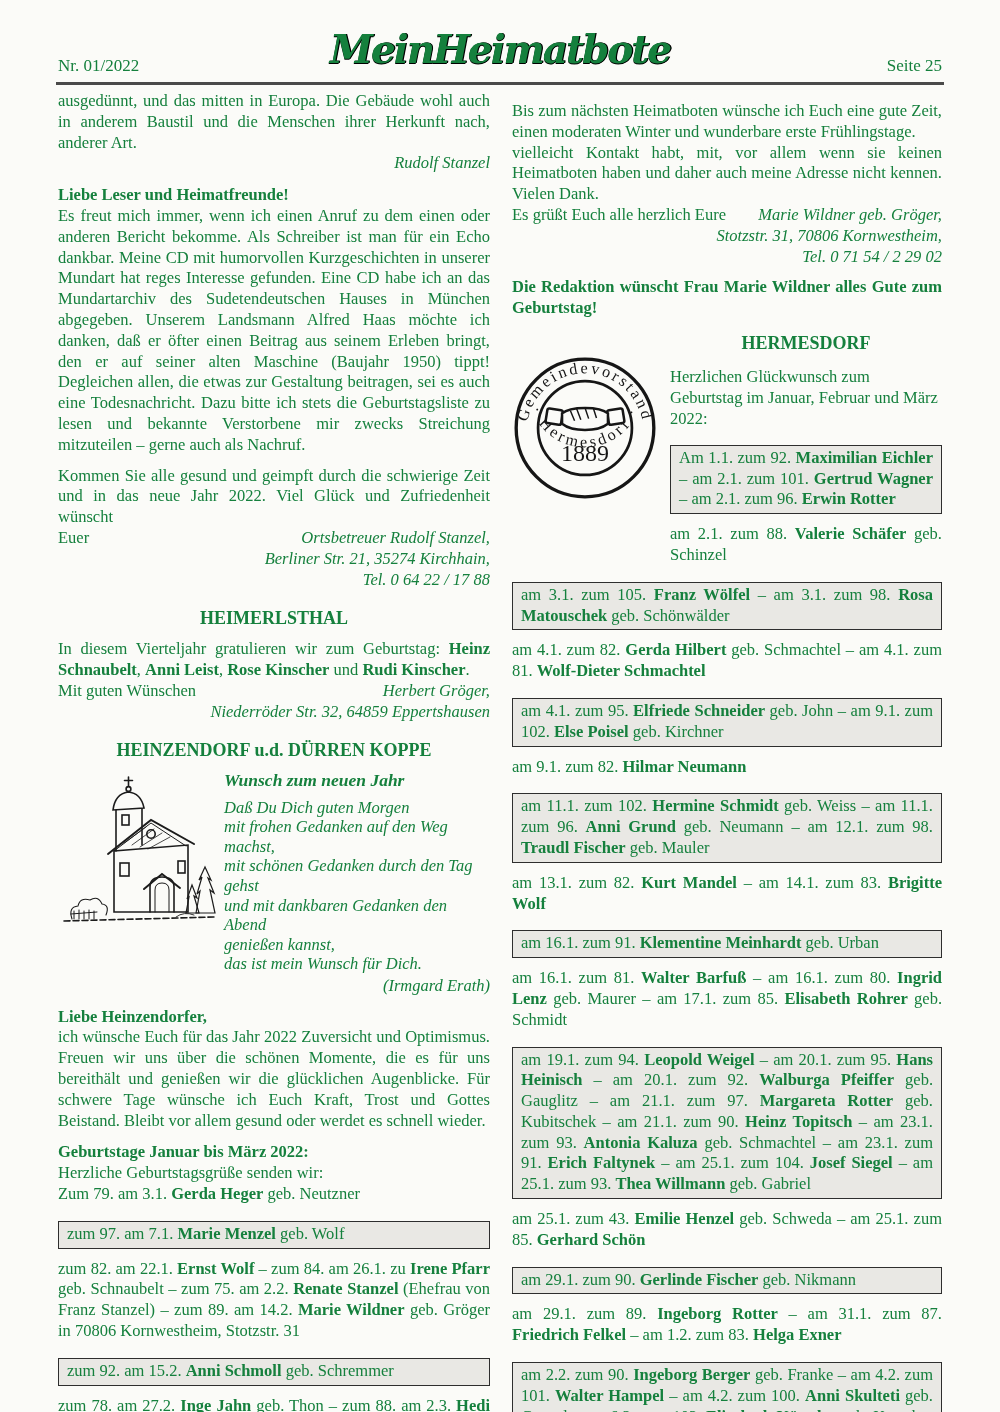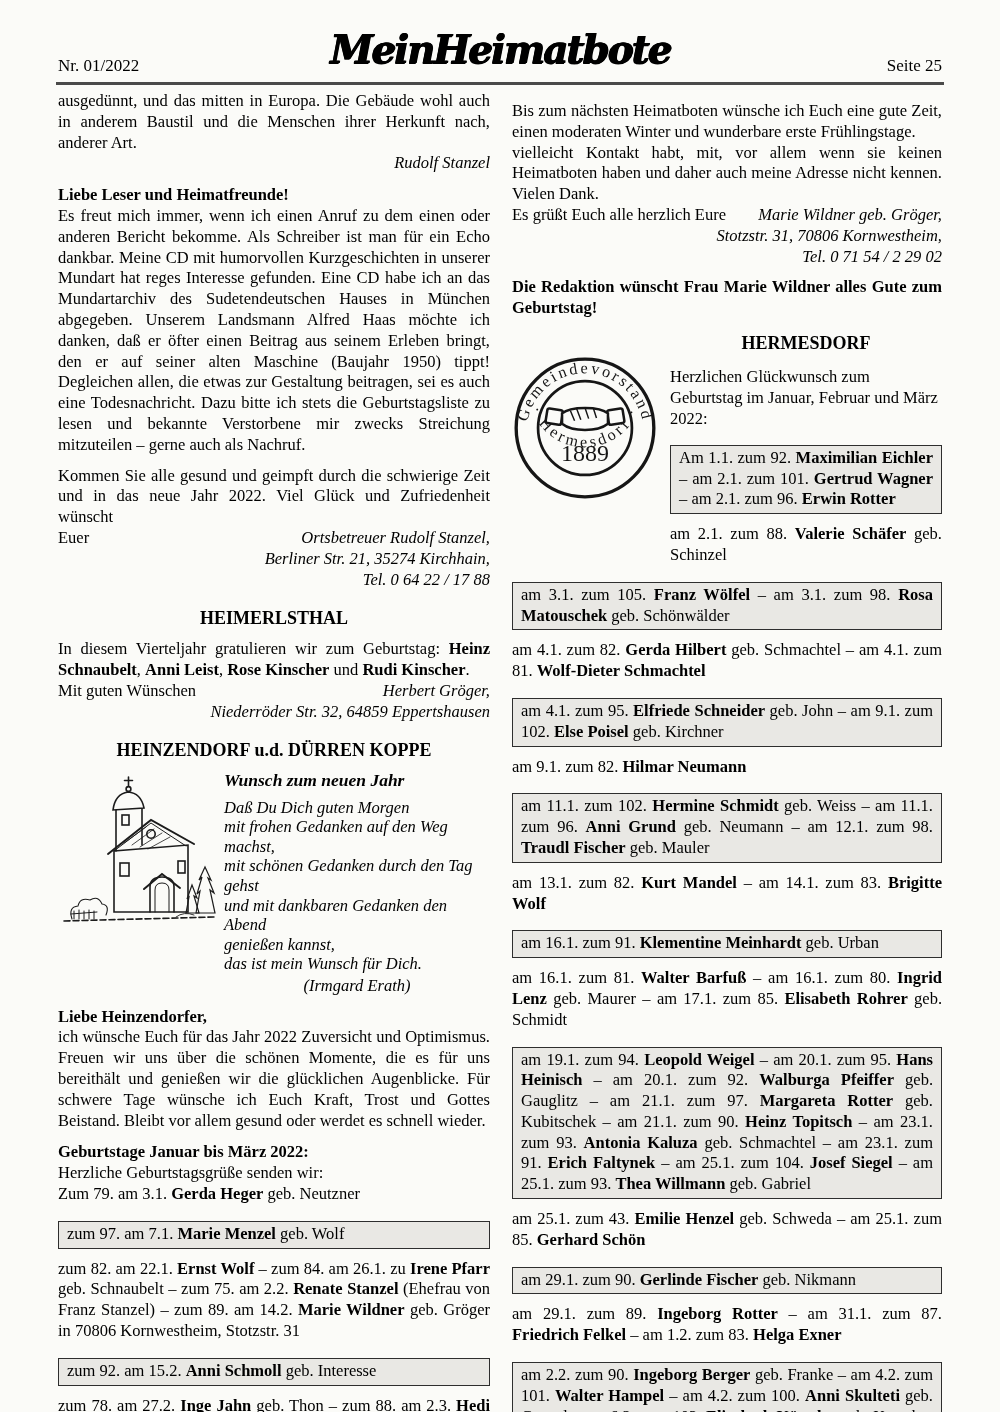--- a/index.html
+++ b/index.html
@@ -1,17 +1,17 @@
 <!DOCTYPE html>
 <html style="--box-bg: #e9e8e4; --box-border: #2e2e2e; --rule: #4a4a4a;"><head>
 <meta charset="utf-8">
 <style>
   html,body{margin:0;padding:0;background:#777;}
   .page{width:1000px;height:1412px;background:#fbfbf8;position:relative;margin:0 auto;
-        font-family:"Liberation Serif",serif;color:#000000;overflow:hidden;}
+        font-family:"Liberation Serif",serif;color:#15803d;overflow:hidden;}
   
   .header{position:relative;height:82px;}
   .issue{position:absolute;left:58px;bottom:6px;font-size:17px;}
   .pagenum{position:absolute;right:58px;bottom:6px;font-size:17px;}
   .masthead{position:absolute;left:0;right:0;top:26px;text-align:center;
             font-family:"DejaVu Serif",serif;font-weight:bold;font-style:italic;
             font-size:39px;letter-spacing:-2px;
             text-shadow:0.6px 0 #000,1.2px 0 #000,0 0.5px #000;}
   .rule{margin:0 56px;border-top:3px solid var(--rule,#4a4a4a);}
   
@@ -27,21 +27,21 @@
   .lr{display:flex;justify-content:space-between;margin:0;}
   .lr .right{font-style:italic;}
   .box{border:1.5px solid var(--box-border,#2e2e2e);background:var(--box-bg,#e9e8e4);
        padding:2px 8px 3px 8px;margin-top:16px;text-align:justify;}
   .seg-b{font-weight:bold;}
   
   .poem{display:flex;margin-top:4px;align-items:flex-start;}
   .poem .church{flex:0 0 162px;}
   .poem-body{flex:1;font-style:italic;padding-left:4px;line-height:19.6px;}
   .poem-title{font-weight:bold;font-size:17.5px;margin-bottom:7px;}
-  .poem-credit{text-align:center;margin-top:2px;}
+  .poem-credit{text-align:right;margin-top:2px;}
   
   .sealblock{display:flex;margin-top:14px;align-items:flex-start;}
   .sealwrap{flex:0 0 152px;padding-top:22px;}
   .seal-right{flex:1;padding-left:6px;}
   .seal-right .h1c{margin:0 0 12px 0;}
   .intro{font-weight:normal;line-height:21px;}
   svg text{font-family:"Liberation Serif",serif;}
 </style>
 </head>
 <body>
@@ -134,21 +134,21 @@
       </div>
 
       <div id="left-bottom">
           <div class="hrun">Liebe Heinzendorfer,</div>
           <div class="para cont"><span>ich wünsche Euch für das Jahr 2022 Zuversicht und Optimismus. Freuen wir uns über die schönen Momente, die es für uns bereithält und genießen wir die glücklichen Augenblicke. Für schwere Tage wünsche ich Euch Kraft, Trost und Gottes Beistand. Bleibt vor allem gesund oder werdet es schnell wieder.</span></div>
           <div class="hrun">Geburtstage Januar bis März 2022:</div>
           <div class="para cont"><span>Herzliche Geburtstagsgrüße senden wir:</span></div>
           <div class="para cont"><span>Zum 79. am 3.1. </span><span class="seg-b">Gerda Heger</span><span> geb. Neutzner</span></div>
           <div class="box"><span>zum 97. am 7.1. </span><span class="seg-b">Marie Menzel</span><span> geb. Wolf</span></div>
           <div class="para"><span>zum 82. am 22.1. </span><span class="seg-b">Ernst Wolf</span><span> – zum 84. am 26.1. zu </span><span class="seg-b">Irene Pfarr</span><span> geb. Schnaubelt – zum 75. am 2.2. </span><span class="seg-b">Renate Stanzel</span><span> (Ehefrau von Franz Stanzel) – zum 89. am 14.2. </span><span class="seg-b">Marie Wildner</span><span> geb. Gröger in 70806 Kornwestheim, Stotzstr. 31</span></div>
-          <div class="box"><span>zum 92. am 15.2. </span><span class="seg-b">Anni Schmoll</span><span> geb. Interesse</span></div>
+          <div class="box"><span>zum 92. am 15.2. </span><span class="seg-b">Anni Schmoll</span><span> geb. Schremmer</span></div>
           <div class="para"><span>zum 78. am 27.2. </span><span class="seg-b">Inge Jahn</span><span> geb. Thon – zum 88. am 2.3. </span><span class="seg-b">Hedi Holitschky</span><span> geb. Langer in 74321 Bietigheim-Bissingen, Breslauer Str. 48 – zum 78. am 22.3. </span></div>
         </div>
     </div>
 
     <div class="col col-right">
       <div id="right-top">
           <div class="para"><span>Bis zum nächsten Heimatboten wünsche ich Euch eine gute Zeit, einen moderaten Winter und wunderbare erste Frühlingstage.</span></div>
           <div class="para cont"><span>vielleicht Kontakt habt, mit, vor allem wenn sie keinen Heimatboten haben und daher auch meine Adresse nicht kennen. Vielen Dank.</span></div>
           <div class="lr">
             <span>Es grüßt Euch alle herzlich Eure</span>

